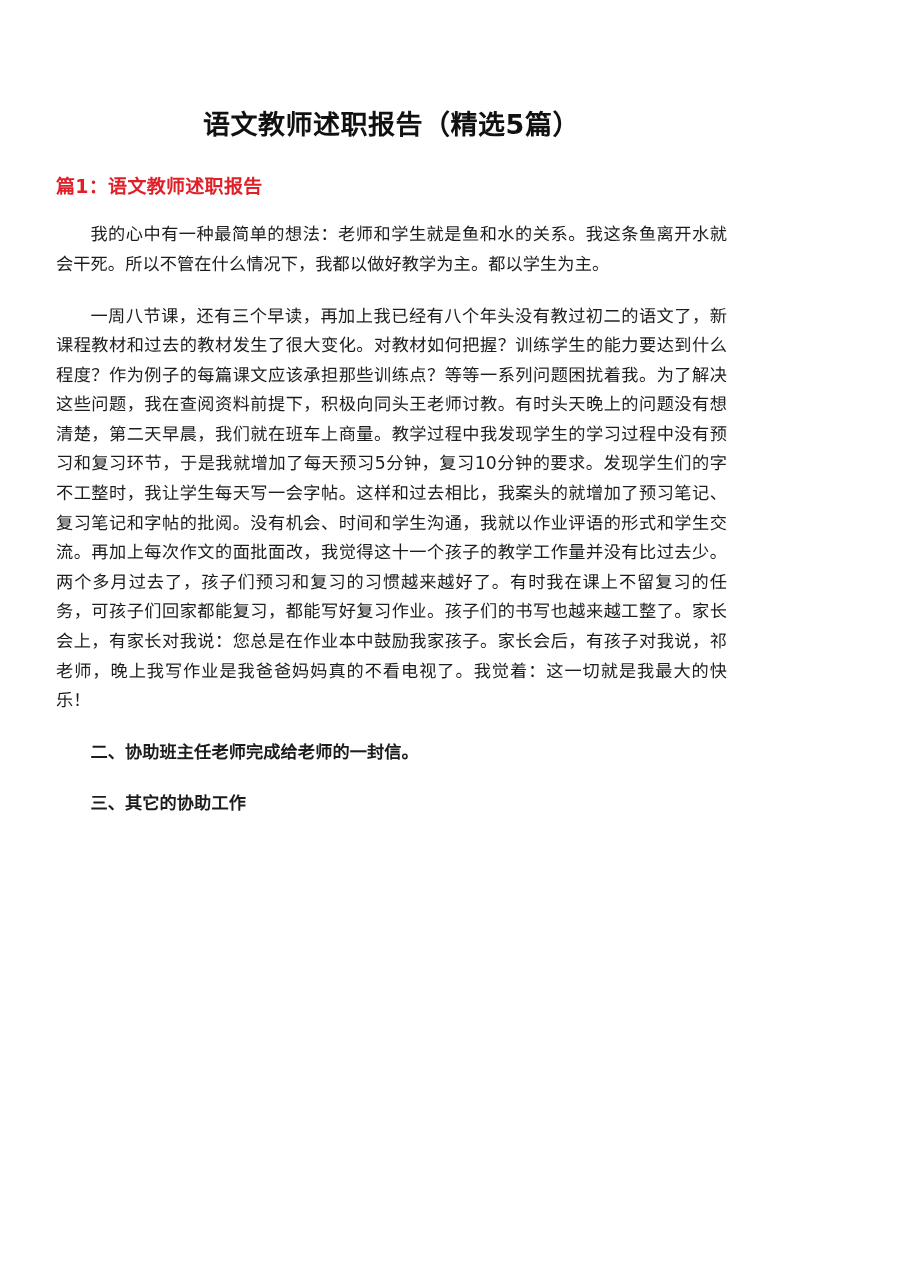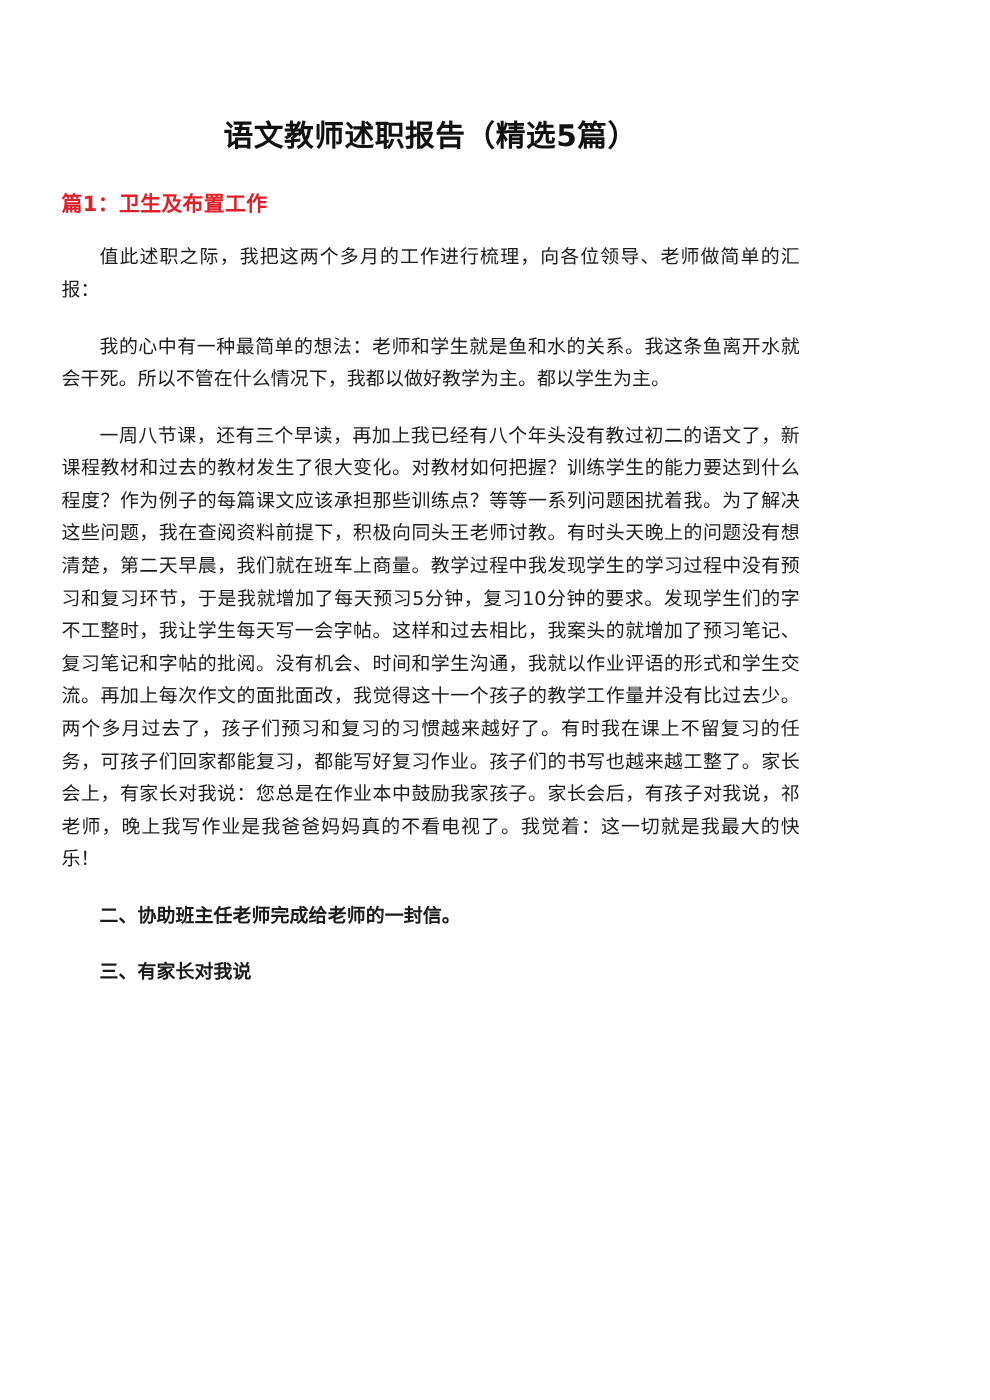--- a/index.html
+++ b/index.html
@@ -60,28 +60,27 @@
     font-weight: 700;
   }
 </style>
 </head>
 <body>
 
 <div class="page">
 
   <h1 class="doc-title">语文教师述职报告（精选5篇）</h1>
 
-  <h2 class="section-heading">篇1：卫生及布置工作</h2>
+  <h2 class="section-heading">篇1：语文教师述职报告</h2>
 
-  <p class="para indent">值此述职之际，我把这两个多月的工作进行梳理，向各位领导、老师做简单的汇报：</p>
 
 
   <p class="para indent">我的心中有一种最简单的想法：老师和学生就是鱼和水的关系。我这条鱼离开水就会干死。所以不管在什么情况下，我都以做好教学为主。都以学生为主。</p>
 
   <p class="para indent">一周八节课，还有三个早读，再加上我已经有八个年头没有教过初二的语文了，新课程教材和过去的教材发生了很大变化。对教材如何把握？训练学生的能力要达到什么程度？作为例子的每篇课文应该承担那些训练点？等等一系列问题困扰着我。为了解决这些问题，我在查阅资料前提下，积极向同头王老师讨教。有时头天晚上的问题没有想清楚，第二天早晨，我们就在班车上商量。教学过程中我发现学生的学习过程中没有预习和复习环节，于是我就增加了每天预习5分钟，复习10分钟的要求。发现学生们的字不工整时，我让学生每天写一会字帖。这样和过去相比，我案头的就增加了预习笔记、复习笔记和字帖的批阅。没有机会、时间和学生沟通，我就以作业评语的形式和学生交流。再加上每次作文的面批面改，我觉得这十一个孩子的教学工作量并没有比过去少。两个多月过去了，孩子们预习和复习的习惯越来越好了。有时我在课上不留复习的任务，可孩子们回家都能复习，都能写好复习作业。孩子们的书写也越来越工整了。家长会上，有家长对我说：您总是在作业本中鼓励我家孩子。家长会后，有孩子对我说，祁老师，晚上我写作业是我爸爸妈妈真的不看电视了。我觉着：这一切就是我最大的快乐！</p>
 
   <p class="para sub-heading">二、协助班主任老师完成给老师的一封信。</p>
 
 
-  <p class="para sub-heading">三、有家长对我说</p>
+  <p class="para sub-heading">三、其它的协助工作</p>
 
 
 </div>
 
 </body></html>

